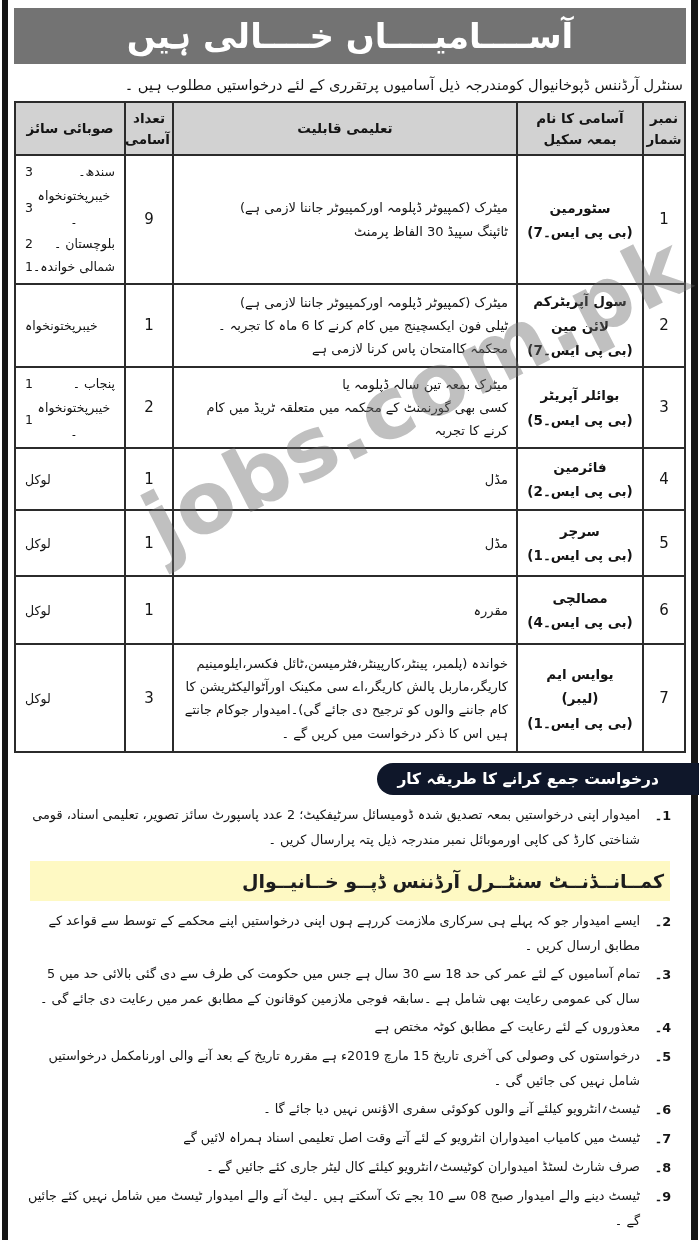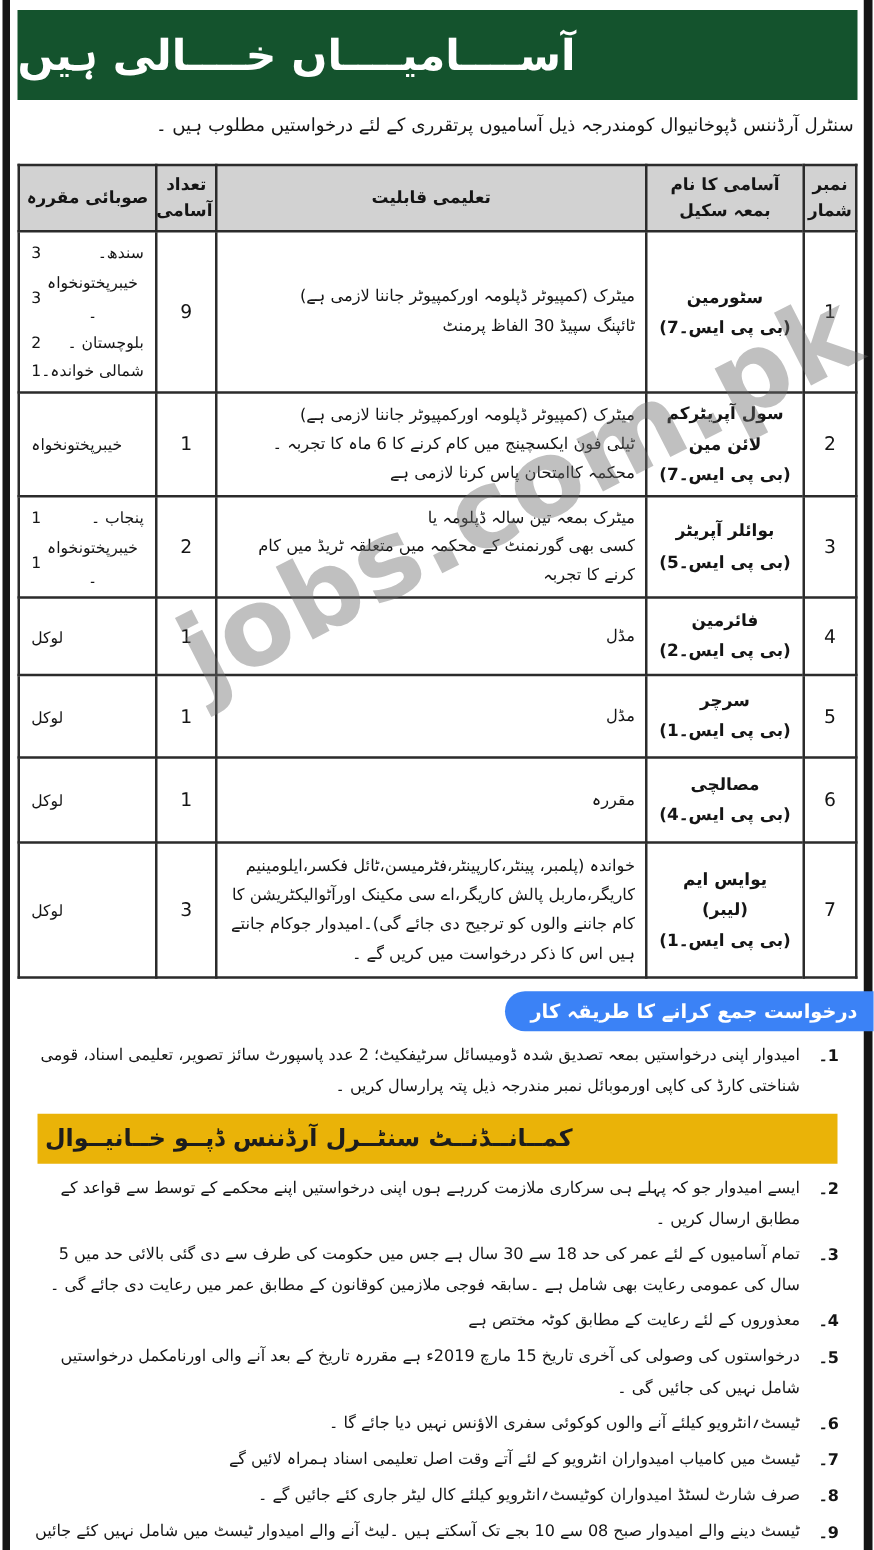--- a/index.html
+++ b/index.html
@@ -7,50 +7,50 @@
     width:699px;height:1240px;position:relative;overflow:hidden;
     background:#ffffff;color:#151515;
     font-family:"DejaVu Sans", sans-serif;
   }
   .frame{position:absolute;top:0;bottom:0;background:#151515;z-index:2;}
   .frame.left{left:2px;width:6px;}
   .frame.right{right:1px;width:7px;}
   .content{position:absolute;left:14px;right:13px;top:0;direction:rtl;z-index:3;}
 
   .title-bar{
-    margin-top:8px;height:72px;background:#14532d;color:#fff;
-    display:flex;align-items:center;justify-content:flex-end;
+    margin-top:8px;height:56px;background:#737373;color:#fff;
+    display:flex;align-items:center;justify-content:center;
     font-weight:bold;font-size:34px;letter-spacing:1px;
   }
-  .intro{font-size:14.5px;text-align:right;padding:9px 3px 17px;line-height:1.7;}
+  .intro{font-size:14.5px;text-align:right;padding:9px 3px 3px;line-height:1.7;}
 
   table{width:100%;border-collapse:collapse;table-layout:fixed;background:transparent;}
   th,td{border:2px solid #2b2b2b;}
   th{background:#d2d2d2;font-size:13.5px;font-weight:bold;padding:5px 2px;line-height:1.55;white-space:pre-line;}
   td{font-size:13px;padding:4px 6px;text-align:center;vertical-align:middle;line-height:1.8;}
   td.c-sno{font-size:15px;vertical-align:middle;}
   td.c-name{white-space:pre-line;font-weight:bold;font-size:13.5px;}
   td.c-qual{text-align:right;white-space:pre-line;padding:4px 8px;}
   td.c-count{font-size:15px;}
   td.c-quota{font-size:12.5px;padding:4px 9px;}
   .qline{display:flex;justify-content:space-between;align-items:center;line-height:1.9;}
   .qline.single{justify-content:flex-end;}
   .qnum{direction:ltr;}
 
   .proc-heading{
-    background:#3b82f6;color:#fff;width:max-content;max-width:340px;
-    margin:10px -13px 8px auto;padding:7px 13px 7px 20px;
+    background:#0f172a;color:#fff;width:max-content;max-width:340px;
+    margin:10px -13px 8px auto;padding:7px 40px 7px 20px;
     border-radius:18px 0 0 18px;font-size:15.5px;font-weight:bold;
   }
   .item{display:grid;grid-template-columns:46px 1fr;font-size:12.8px;line-height:1.95;margin:3px 0;}
   .item .no{text-align:center;font-weight:bold;padding-top:1px;}
   .item .txt{text-align:right;padding-left:6px;}
 
   .address{
-    background:#eab308;margin:8px 16px;padding:9px 6px;text-align:left;
+    background:#fef9c3;margin:8px 16px;padding:9px 6px;text-align:right;
     font-size:19px;font-weight:bold;color:#1d1d1d;letter-spacing:0.5px;
   }
 
   .watermark{
     position:absolute;left:150px;top:480px;z-index:4;pointer-events:none;
     transform:rotate(-27deg);transform-origin:left center;
     font-size:86px;font-weight:bold;color:rgba(105,105,105,0.42);
     direction:ltr;white-space:nowrap;letter-spacing:1px;
   }
 </style>
@@ -77,21 +77,21 @@
         <col>
         <col style="width:48px">
         <col style="width:110px">
     </colgroup>
     <thead>
       <tr>
         <th>نمبر شمار</th>
         <th>آسامی کا نام بمعہ سکیل</th>
         <th>تعلیمی قابلیت</th>
         <th>تعداد آسامی</th>
-        <th>صوبائی مقررہ</th>
+        <th>صوبائی سائز</th>
       </tr>
     </thead>
     <tbody id="tbody">
         <tr style="height: 100px;">
           <td class="c-sno">1</td>
           <td class="c-name">سٹورمین
 (بی پی ایس۔7)</td>
           <td class="c-qual">میٹرک (کمپیوٹر ڈپلومہ اورکمپیوٹر جاننا لازمی ہے)
 ٹائپنگ سپیڈ 30 الفاظ پرمنٹ</td>
           <td class="c-count">9</td>

